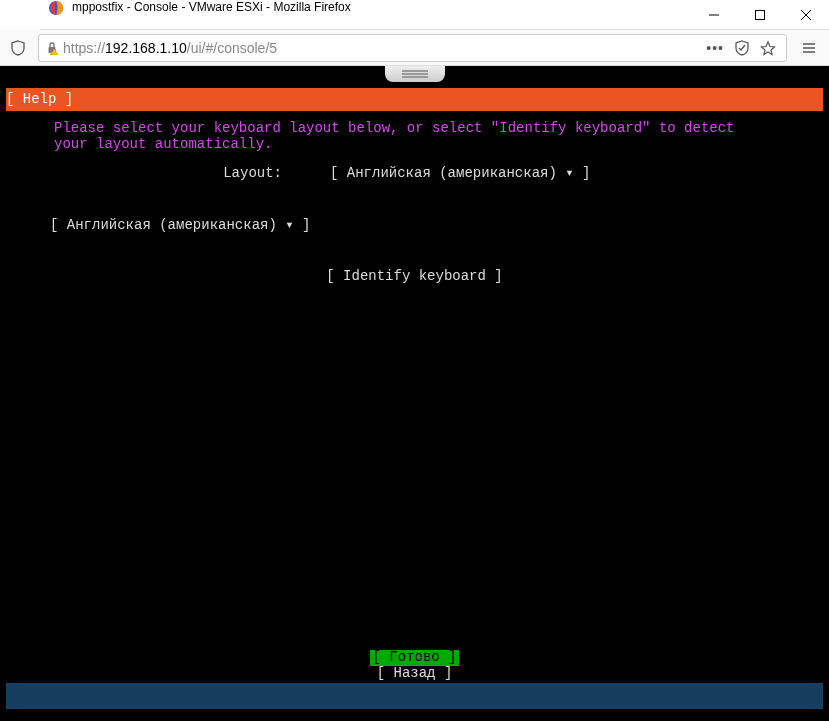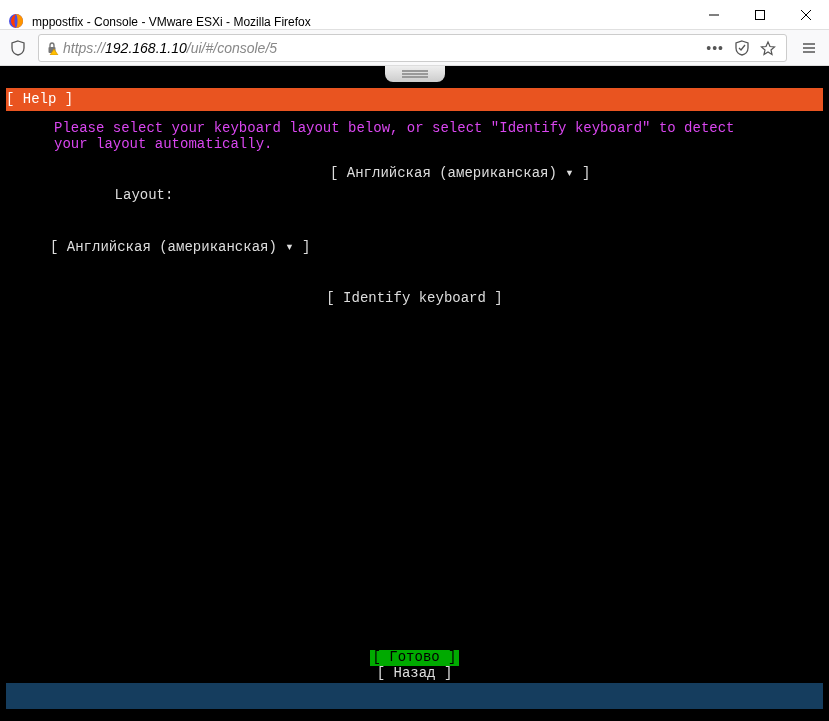--- a/index.html
+++ b/index.html
@@ -9,22 +9,23 @@
       width: 829px;
       height: 721px;
       overflow: hidden;
       font-size: 12px;
     }
     
     .titlebar {
       height: 30px;
       background: #fff;
       display: flex;
-      align-items: flex-end;
+      align-items: flex-start;
       border-bottom: 1px solid #e0e0e0;
+      margin-left: 40px;
     }
     .titlebar .ff-icon {
       width: 16px; height: 16px; margin: 0 8px;
     }
     .titlebar .title {
       flex: 1;
       font-size: 12px;
       color: #000;
     }
     .win-controls {
@@ -130,23 +131,22 @@
     .form-area {
       margin-top: 14px;
       color:#ddd;
     }
     .row {
       display:flex;
       margin-bottom: 4px;
     }
     .row-label {
       width: 280px;
-      text-align: center;
+      text-align: right;
       padding-right: 4px;
-      margin-top: 22px;
     }
     .row-value {
       width: 340px;
       margin-left: 44px;
     }
     .identify { text-align:center; margin-top: 36px; }
     .footer {
       position:absolute;
       bottom: 28px;
       left: 0; right: 0;
@@ -209,21 +209,21 @@
       </svg>
   </div>
   <div class="url-input">
     <span class="lock">
       <svg width="14" height="14" viewBox="0 0 14 14">
         <rect x="3.5" y="6" width="7" height="6" rx="1" fill="#777"></rect>
         <path d="M5 6 V4.5 C5 3 6 2 7 2 C8 2 9 3 9 4.5 V6" fill="none" stroke="#777" stroke-width="1.4"></path>
         <path d="M9 8 L13 14 L5 14 Z" fill="#ffbf00" stroke="#cc8b00" stroke-width="0.6"></path>
       </svg>
     </span>
-    <span class="url-text mono" style="font-family:'Segoe UI',sans-serif;font-size:14px;font-style:italic;">
+    <span class="url-text mono" style="font-family:'Segoe UI',sans-serif;font-size:14px;">
       <span class="proto">https://</span><span class="ip">192.168.1.10</span><span class="rest">/ui/#/console/5</span>
     </span>
     <div style="flex:1"></div>
     <div class="url-actions">
       <span style="letter-spacing:1px;">•••</span>
       <span>
         <svg width="16" height="16" viewBox="0 0 16 16">
             <path d="M8 1 L14 3 V8 C14 12 11 14.5 8 15 C5 14.5 2 12 2 8 V3 Z" fill="none" stroke="#555" stroke-width="1.3"></path>
             <path d="M5 8 L7 10 L11 5" fill="none" stroke="#555" stroke-width="1.3"></path>
           </svg>

